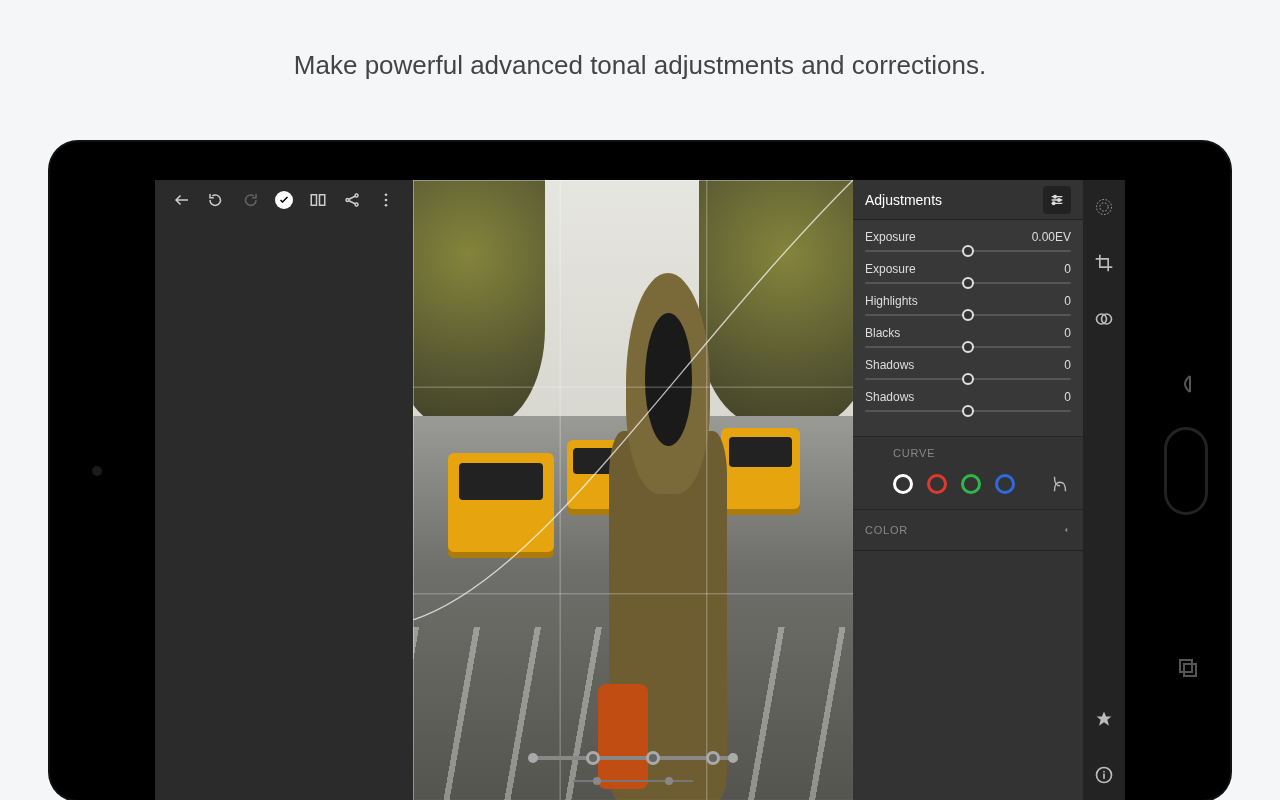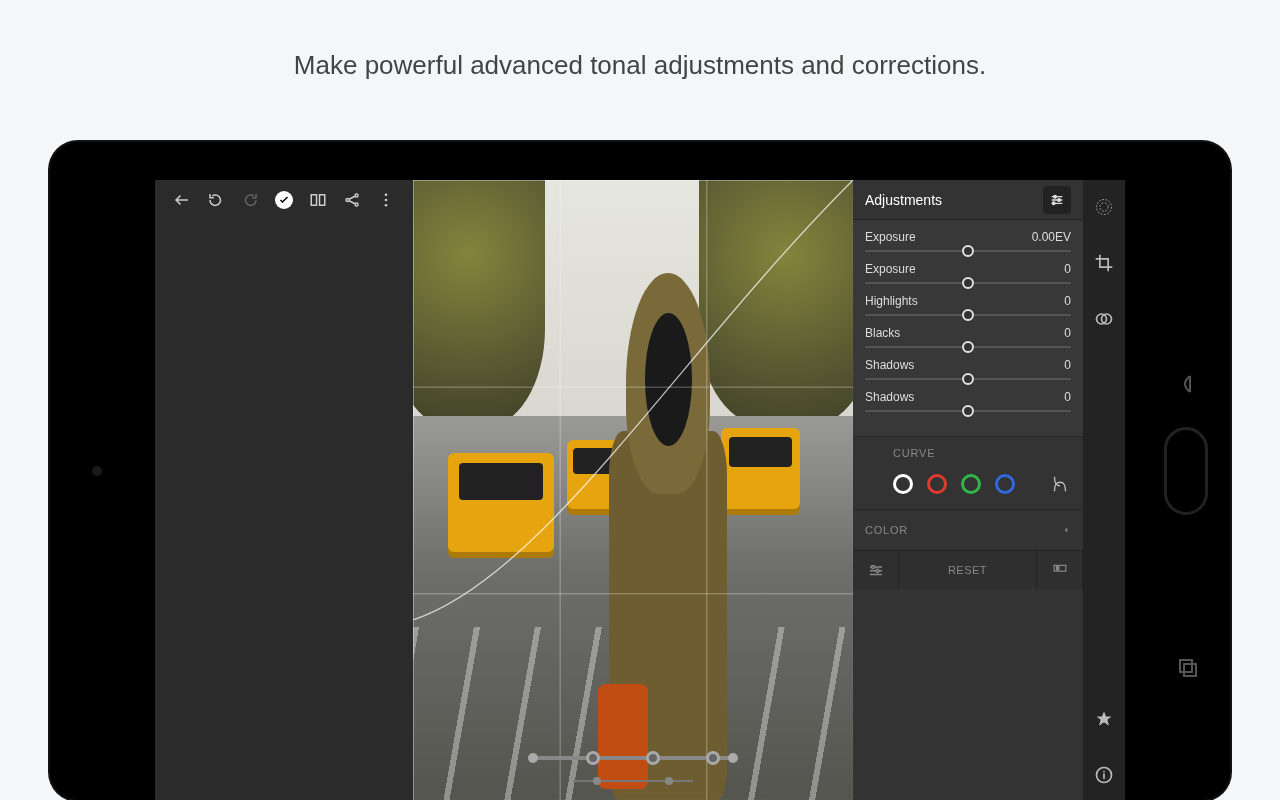--- a/index.html
+++ b/index.html
@@ -459,36 +459,20 @@
           </div>
         </div>
 
         <div class="color-section">
           <span>COLOR</span>
           <svg viewBox="0 0 24 24" width="10" height="10" fill="#888">
               <path d="M15 6l-6 6 6 6z"></path>
             </svg>
         </div>
 
-        <div class="footer-row">
-          <div class="fb1">
-            <svg viewBox="0 0 24 24" width="18" height="18" fill="none" stroke="#888" stroke-width="2">
-                <path d="M4 8h16M4 13h16M4 18h16"></path>
-                <circle cx="8" cy="8" r="2" fill="#2f2f2f"></circle>
-                <circle cx="14" cy="13" r="2" fill="#2f2f2f"></circle>
-              </svg>
-          </div>
-          <div class="fb2">RESET</div>
-          <div class="fb3">
-            <svg viewBox="0 0 24 24" width="20" height="14" fill="none" stroke="#888" stroke-width="2">
-                <rect x="2" y="4" width="20" height="10"></rect>
-                <rect x="6" y="6" width="4" height="6" fill="#888"></rect>
-              </svg>
-          </div>
-        </div>
       </div>
 
       <div class="rail">
         <div class="ri">
           <svg viewBox="0 0 24 24" fill="none" stroke="#bbb" stroke-width="1" stroke-dasharray="2 2">
               <circle cx="12" cy="12" r="9"></circle>
               <circle cx="12" cy="12" r="5"></circle>
             </svg>
         </div>
         <div class="ri">

